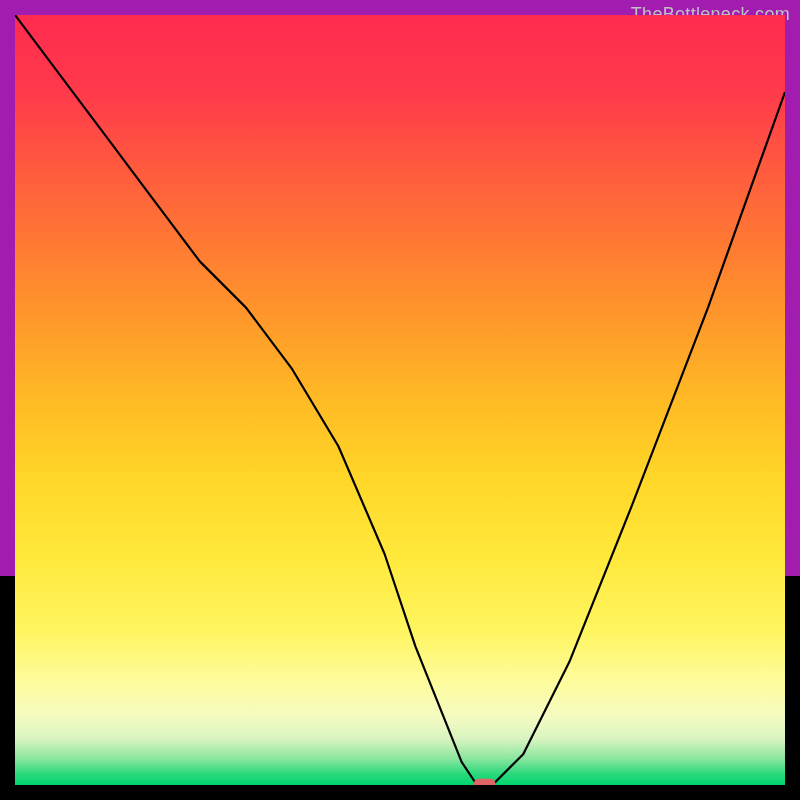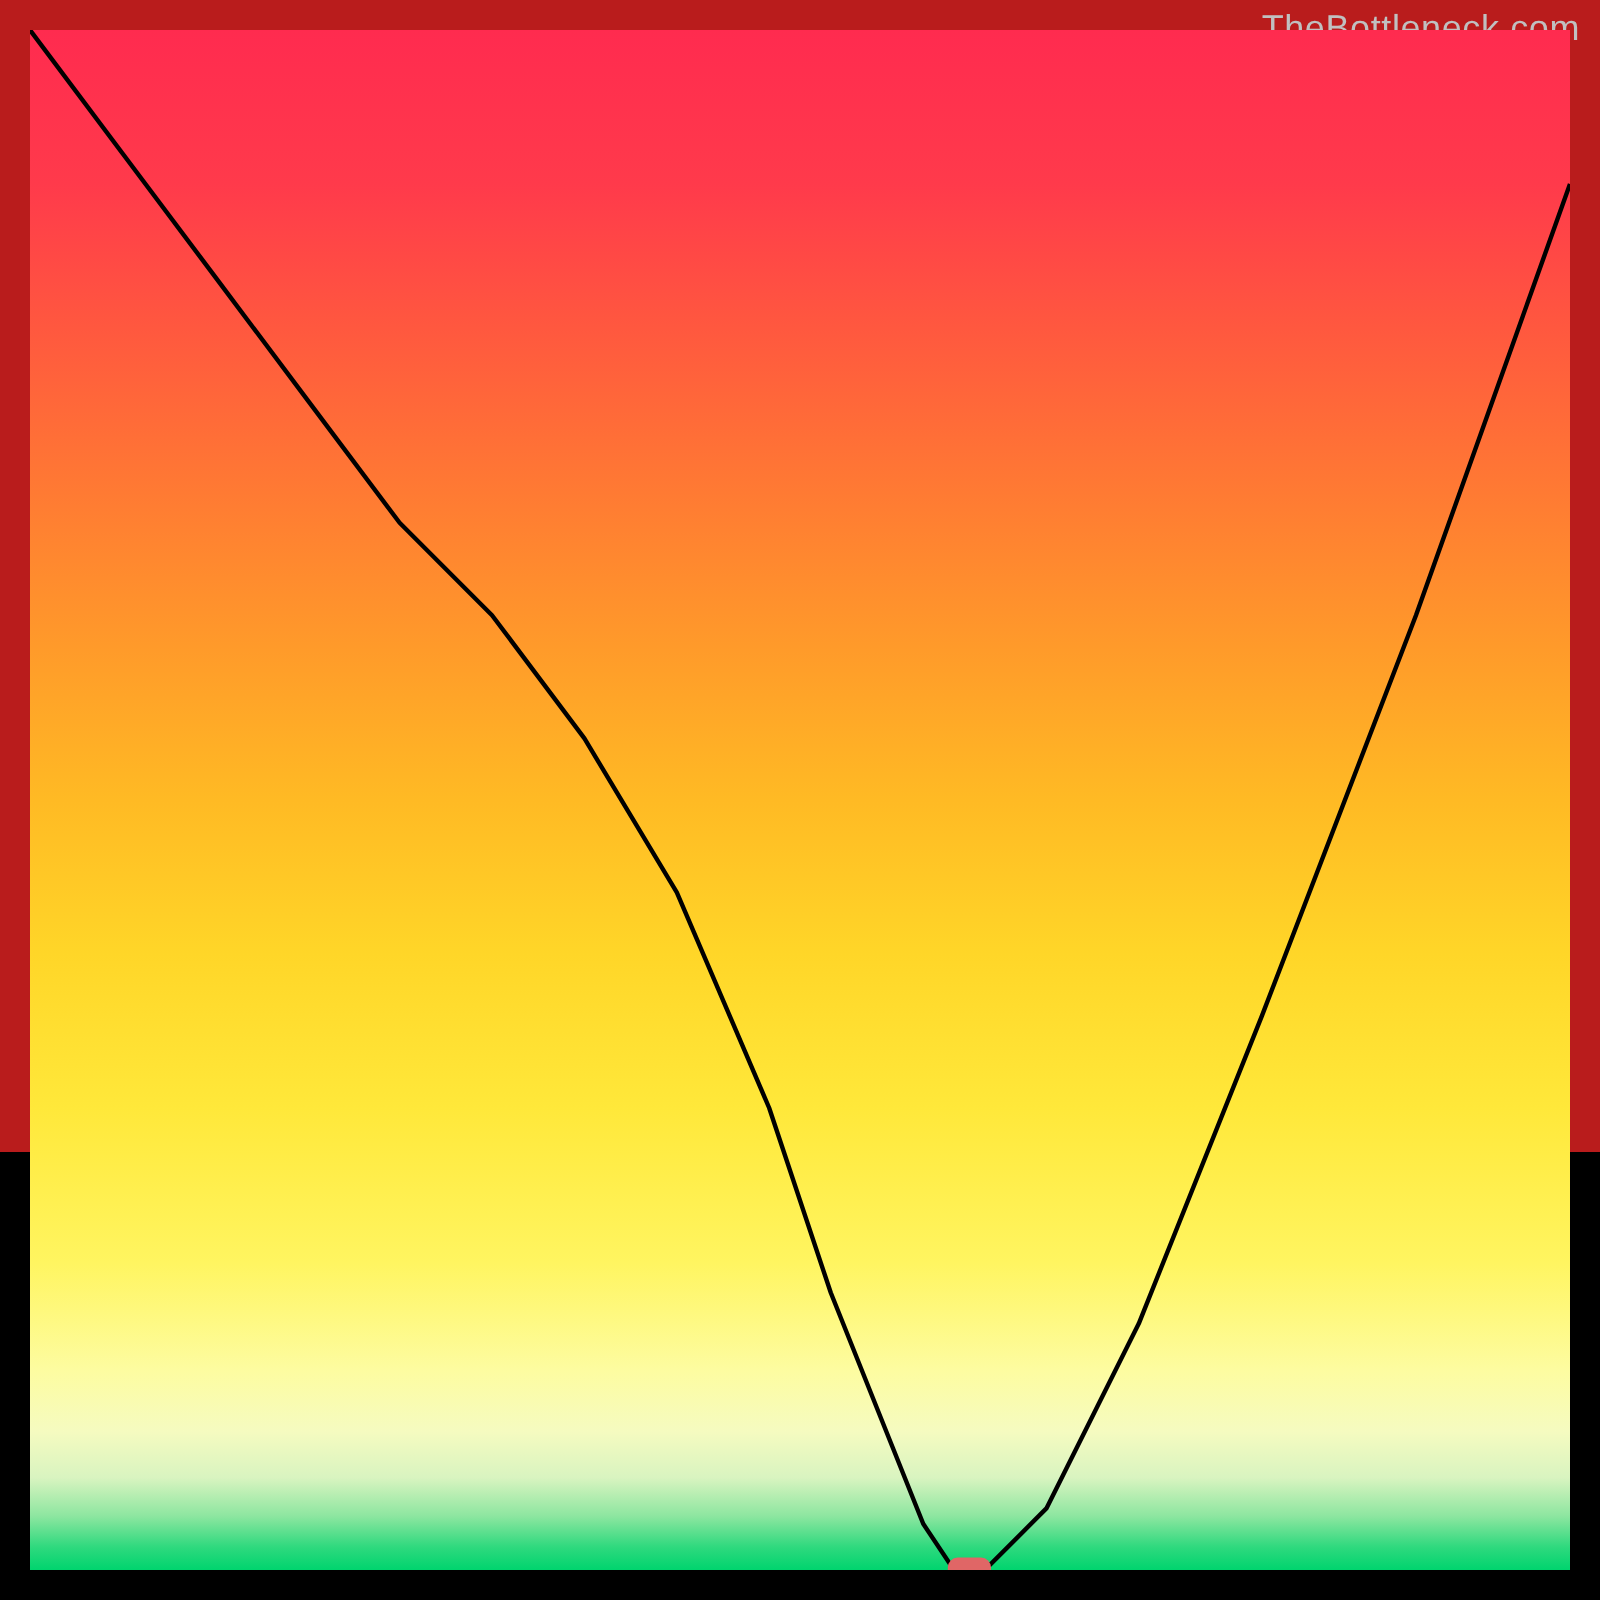--- a/index.html
+++ b/index.html
@@ -6,21 +6,21 @@
     margin: 0;
     padding: 0;
     width: 800px;
     height: 800px;
     background: #000000;
     font-family: Arial, sans-serif;
   }
   .outer {
     width: 800px;
     height: 576px;
-    background: #b91c1c;
+    background: #a21caf;
     position: relative;
   }
   .plot {
     position: absolute;
     left: 15px;
     top: 15px;
     width: 770px;
     height: 770px;
   }
   .watermark {

